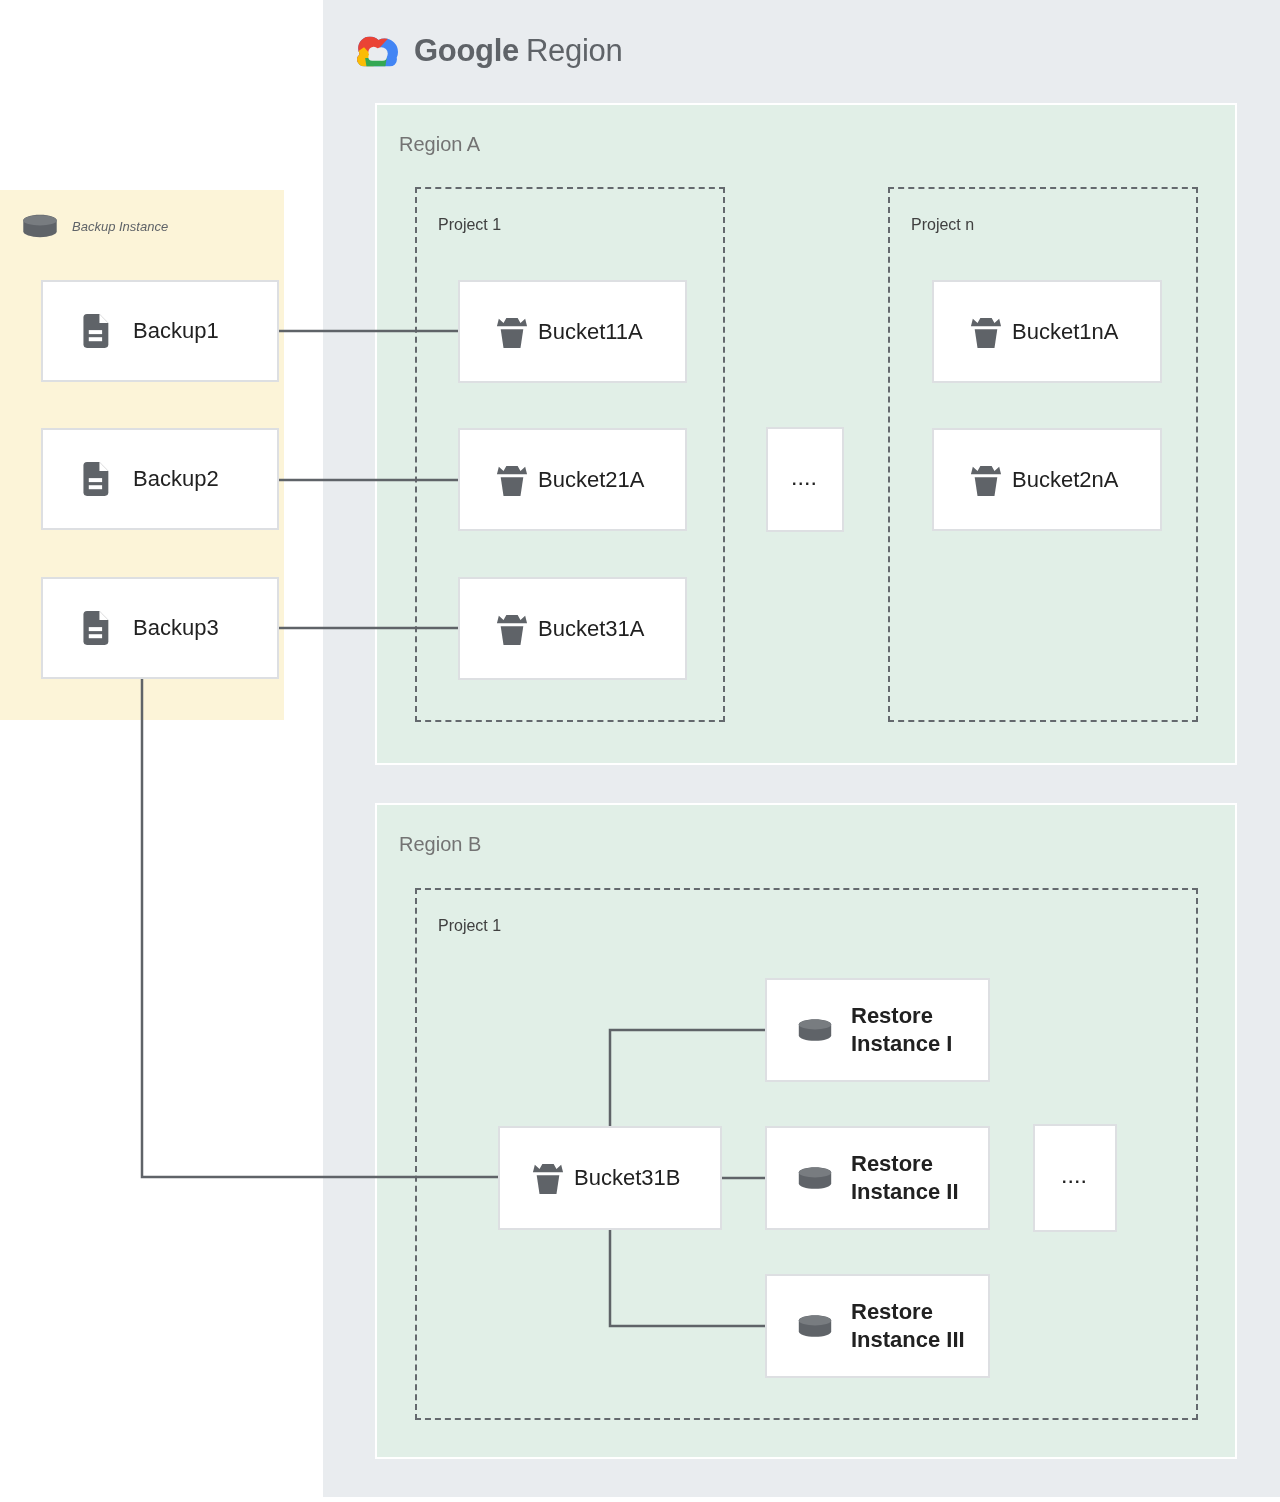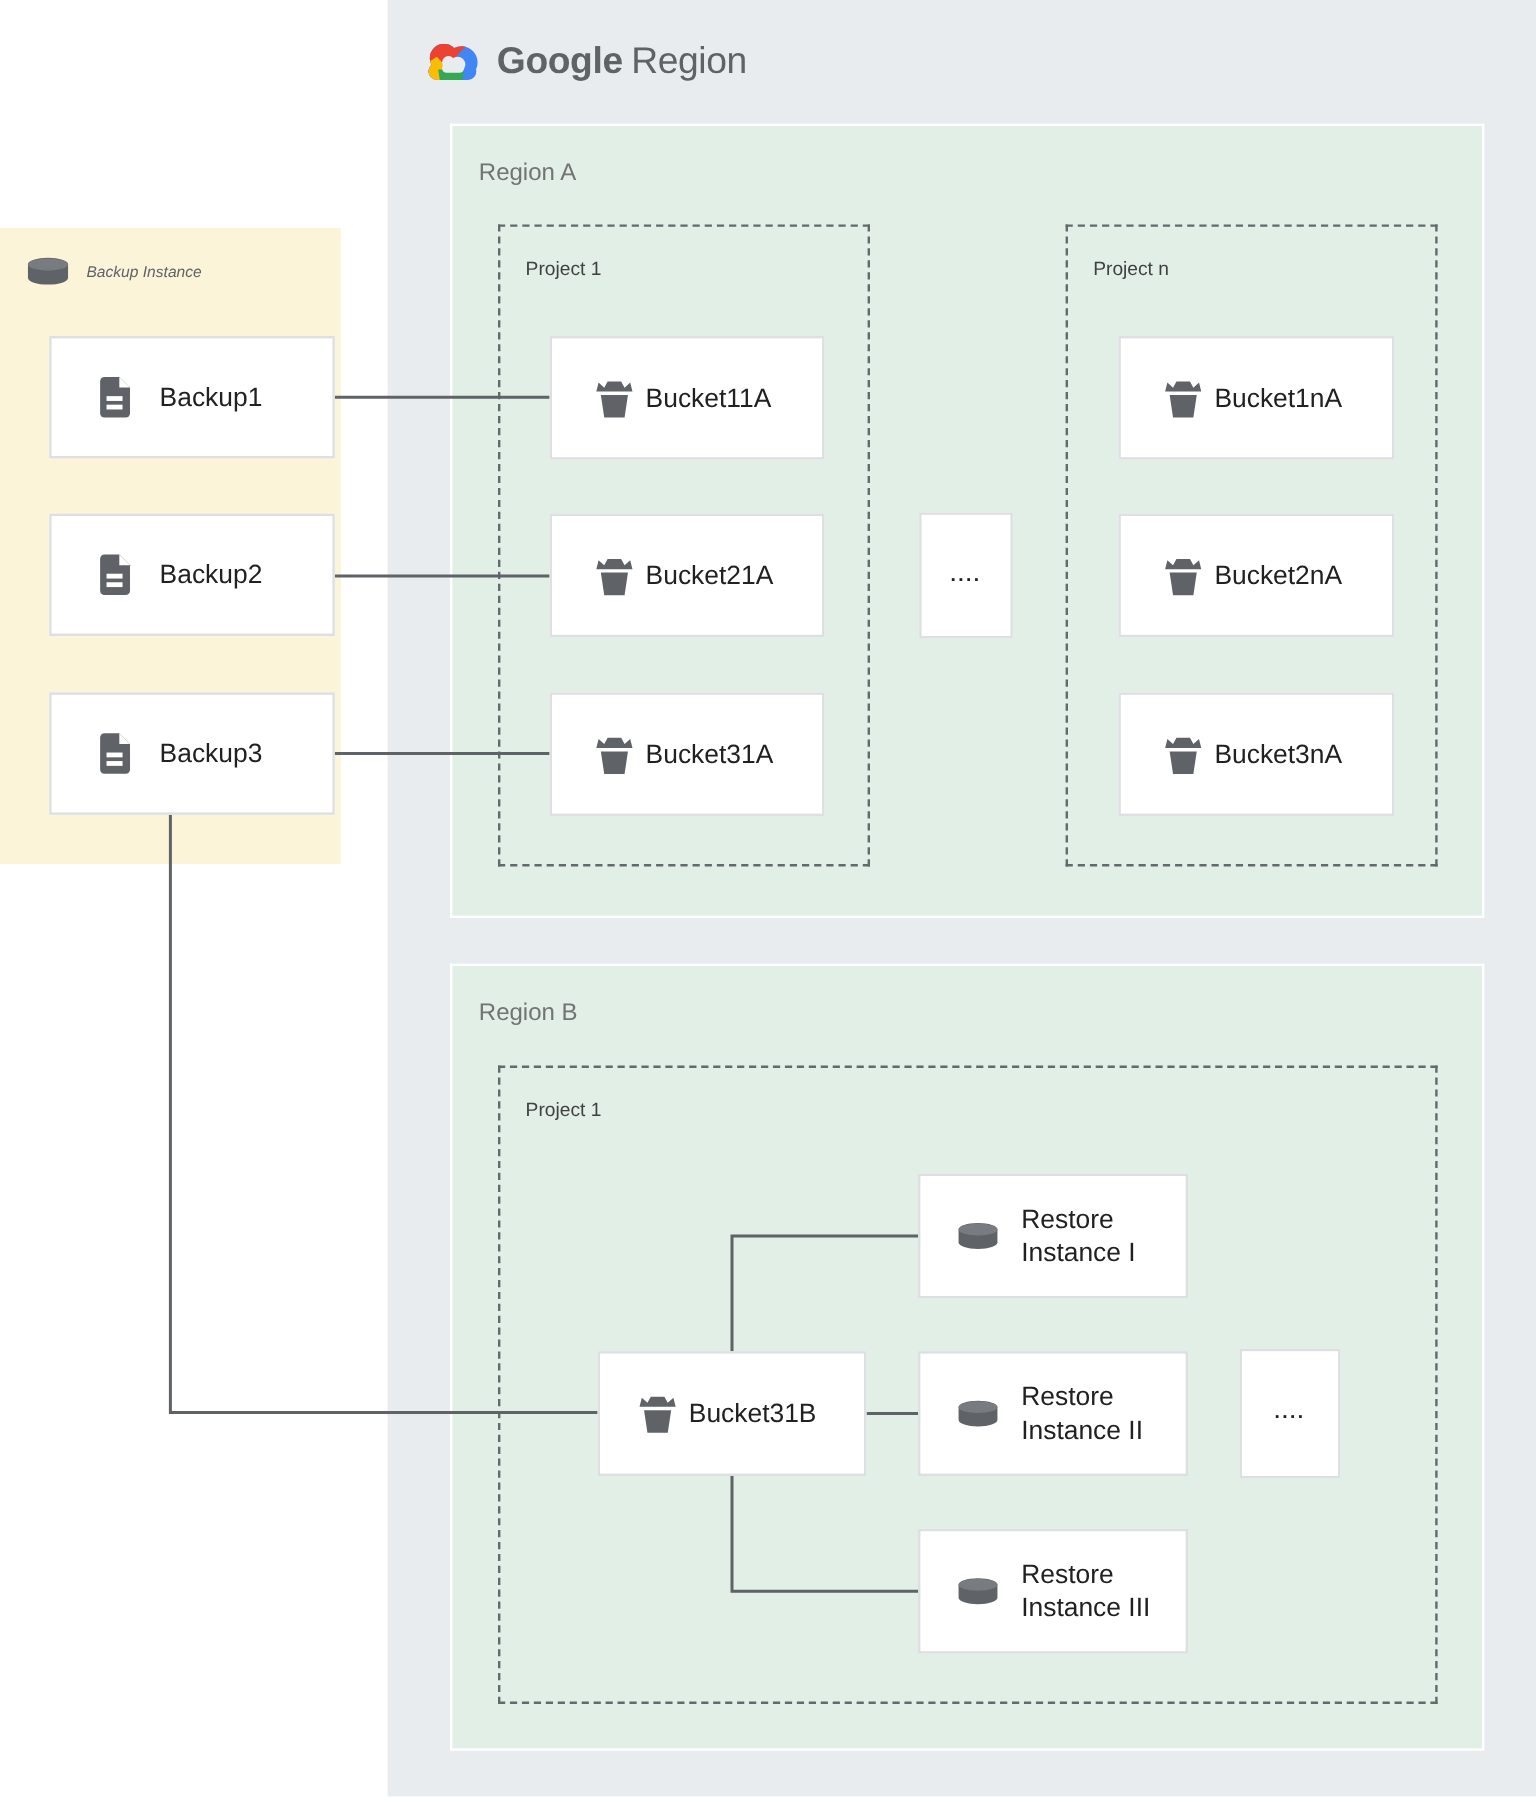--- a/index.html
+++ b/index.html
@@ -51,21 +51,21 @@
   #bucket1na,#bucket2na,#bucket3na{left:932px;width:230px;height:103px;padding-left:36px;}
   #bucket11a,#bucket1na{top:280px;} #bucket21a,#bucket2na{top:428px;} #bucket31a,#bucket3na{top:577px;}
   .bucket-node .node-label{margin-left:10px;}
 
   #dots-a{left:766px;top:427px;width:78px;height:105px;justify-content:center;padding-left:0;}
   #dots-b{left:1033px;top:1124px;width:84px;height:108px;justify-content:center;padding-left:0;}
   .dots{font-size:16px;font-weight:700;letter-spacing:2px;color:#212121;}
 
   #bucket31b{left:498px;top:1126px;width:224px;height:104px;padding-left:32px;}
   #restore1{top:978px;} #restore2{top:1126px;} #restore3{top:1274px;}
-  #restore1,#restore2,#restore3{left:765px;width:225px;height:104px;padding-left:30px;}
+  #restore1,#restore2,#restore3{left:765px;width:225px;height:104px;padding-left:30px;font-weight:bold;}
   .restore-node .node-label-2l{margin-left:18px;}
 </style>
 </head>
 <body>
 
 <div class="canvas">
 
   <div class="gcp"></div>
 
   <div class="logo">
@@ -190,27 +190,20 @@
     </svg>
     <span class="node-label">Bucket1nA</span>
   </div>
   <div class="node bucket-node" id="bucket2na">
     <svg width="32" height="36" viewBox="0 0 34 38">
       <polygon points="1,13 3,5 8,9.5 11,4 23,4 26,9.5 31,5 33,13" fill="#5f6368"></polygon>
       <polygon points="5,16 29,16 26,36 8,36" fill="#5f6368"></polygon>
     </svg>
     <span class="node-label">Bucket2nA</span>
   </div>
-  <div class="node bucket-node" id="bucket3na">
-    <svg width="32" height="36" viewBox="0 0 34 38">
-      <polygon points="1,13 3,5 8,9.5 11,4 23,4 26,9.5 31,5 33,13" fill="#5f6368"></polygon>
-      <polygon points="5,16 29,16 26,36 8,36" fill="#5f6368"></polygon>
-    </svg>
-    <span class="node-label">Bucket3nA</span>
-  </div>
 
   <div class="node bucket-node" id="bucket31b">
     <svg width="32" height="36" viewBox="0 0 34 38">
       <polygon points="1,13 3,5 8,9.5 11,4 23,4 26,9.5 31,5 33,13" fill="#5f6368"></polygon>
       <polygon points="5,16 29,16 26,36 8,36" fill="#5f6368"></polygon>
     </svg>
     <span class="node-label">Bucket31B</span>
   </div>
 
   <div class="node restore-node" id="restore1">

